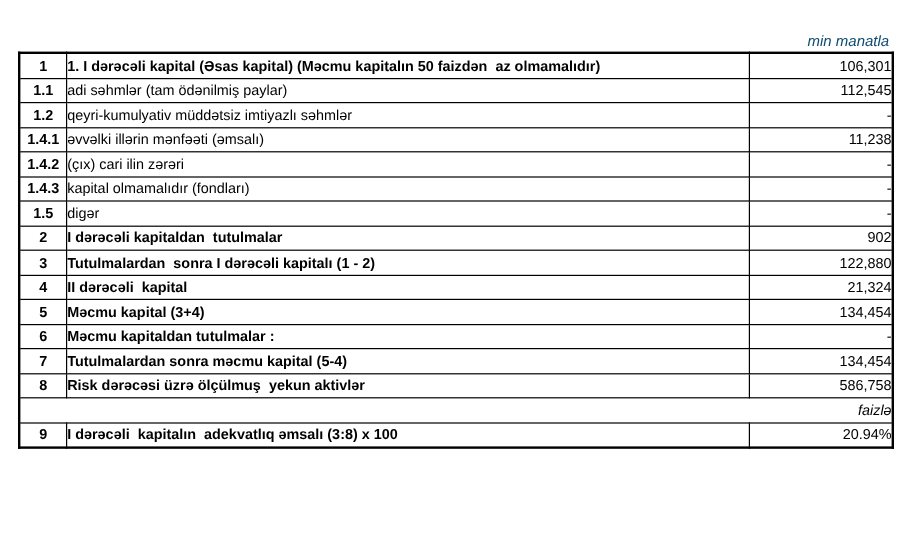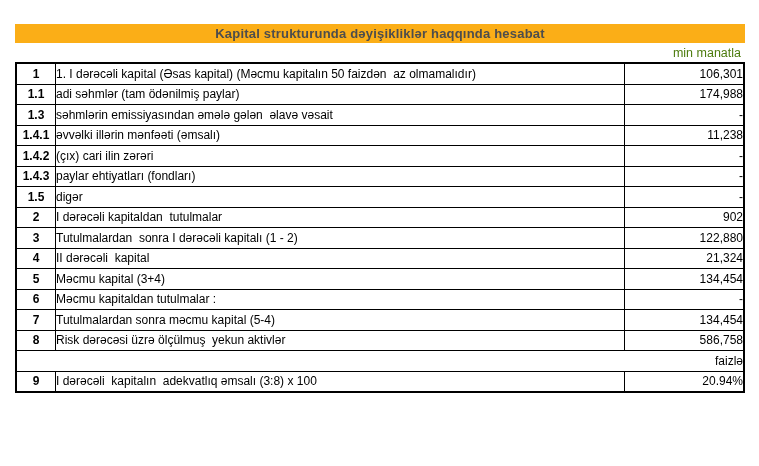--- a/index.html
+++ b/index.html
@@ -23,21 +23,22 @@
     text-align: center;
     font-size: 13px;
     font-weight: bold;
     color: #4d4d4d;
     letter-spacing: 0.2px;
   }
   .unit-note {
     width: 726px;
     text-align: right;
     font-size: 12.5px;
-    color: #4d7c0f;
+    font-style: italic;
+    color: #0c4a6e;
     margin-top: 2px;
     height: 17px;
     line-height: 17px;
   }
   table.report {
     border-collapse: collapse;
     table-layout: fixed;
     width: 730px;
     border: 2px solid #000;
   }
@@ -58,66 +59,66 @@
   td.col-label {
     width: 568px;
     padding-left: 4px;
     white-space: pre;
   }
   td.col-value {
     text-align: right;
     padding-right: 4px;
   }
   tr.bold-row td.col-label {
-    font-weight: normal;
+    font-weight: bold;
   }
   td.sep-cell {
     text-align: right;
+    font-style: italic;
     padding-right: 4px;
     font-size: 12.5px;
   }
 </style>
 </head>
 <body>
 
 <div class="page">
-  <div class="title-bar" style="background: rgb(251, 174, 23); color: rgb(77, 77, 77);">Kapital strukturunda dəyişikliklər haqqında hesabat</div>
 
   <div class="unit-note">min manatla</div>
 
   <table class="report">
     <tbody>
         <tr class="bold-row">
           <td class="col-no">1</td>
           <td class="col-label">1. I dərəcəli kapital (Əsas kapital) (Məcmu kapitalın 50 faizdən  az olmamalıdır)</td>
           <td class="col-value">106,301</td>
         </tr>
         <tr>
           <td class="col-no">1.1</td>
           <td class="col-label">adi səhmlər (tam ödənilmiş paylar)</td>
-          <td class="col-value">174,988</td>
+          <td class="col-value">112,545</td>
         </tr>
         <tr>
-          <td class="col-no">1.3</td>
-          <td class="col-label">səhmlərin emissiyasından əmələ gələn  əlavə vəsait</td>
+          <td class="col-no">1.2</td>
+          <td class="col-label">qeyri-kumulyativ müddətsiz imtiyazlı səhmlər</td>
           <td class="col-value">-</td>
         </tr>
         <tr>
           <td class="col-no">1.4.1</td>
           <td class="col-label">əvvəlki illərin mənfəəti (əmsalı)</td>
           <td class="col-value">11,238</td>
         </tr>
         <tr>
           <td class="col-no">1.4.2</td>
           <td class="col-label">(çıx) cari ilin zərəri</td>
           <td class="col-value">-</td>
         </tr>
         <tr>
           <td class="col-no">1.4.3</td>
-          <td class="col-label">paylar ehtiyatları (fondları)</td>
+          <td class="col-label">kapital olmamalıdır (fondları)</td>
           <td class="col-value">-</td>
         </tr>
         <tr>
           <td class="col-no">1.5</td>
           <td class="col-label">digər</td>
           <td class="col-value">-</td>
         </tr>
         <tr class="bold-row">
           <td class="col-no">2</td>
           <td class="col-label">I dərəcəli kapitaldan  tutulmalar</td>

